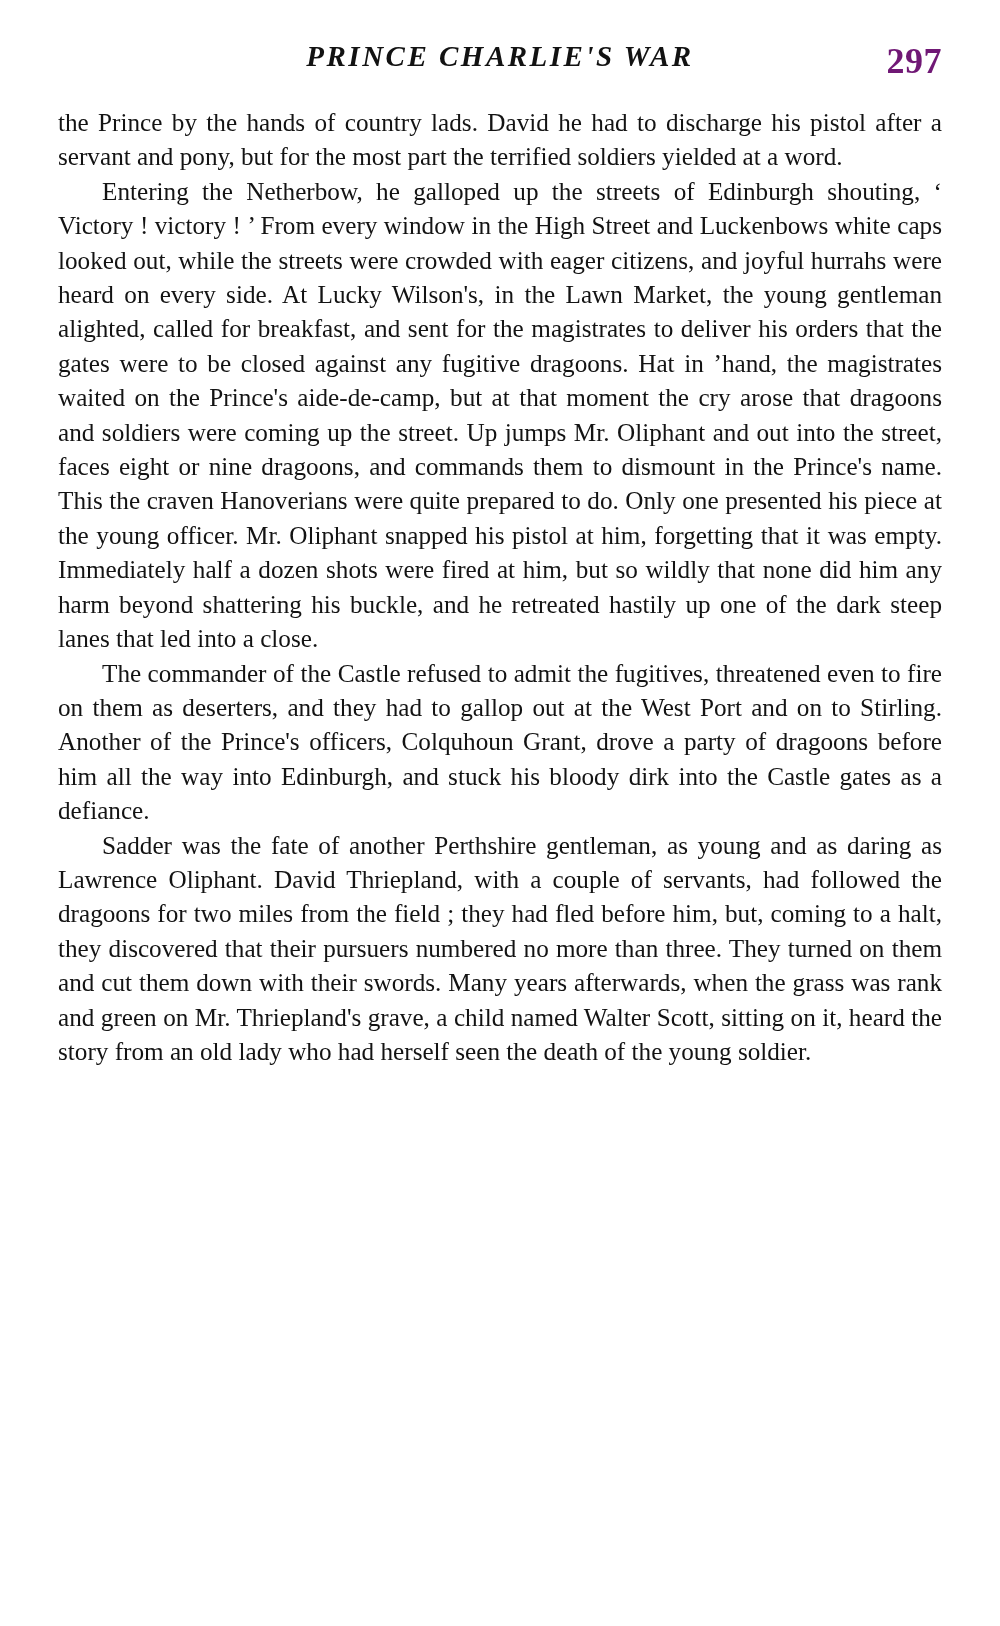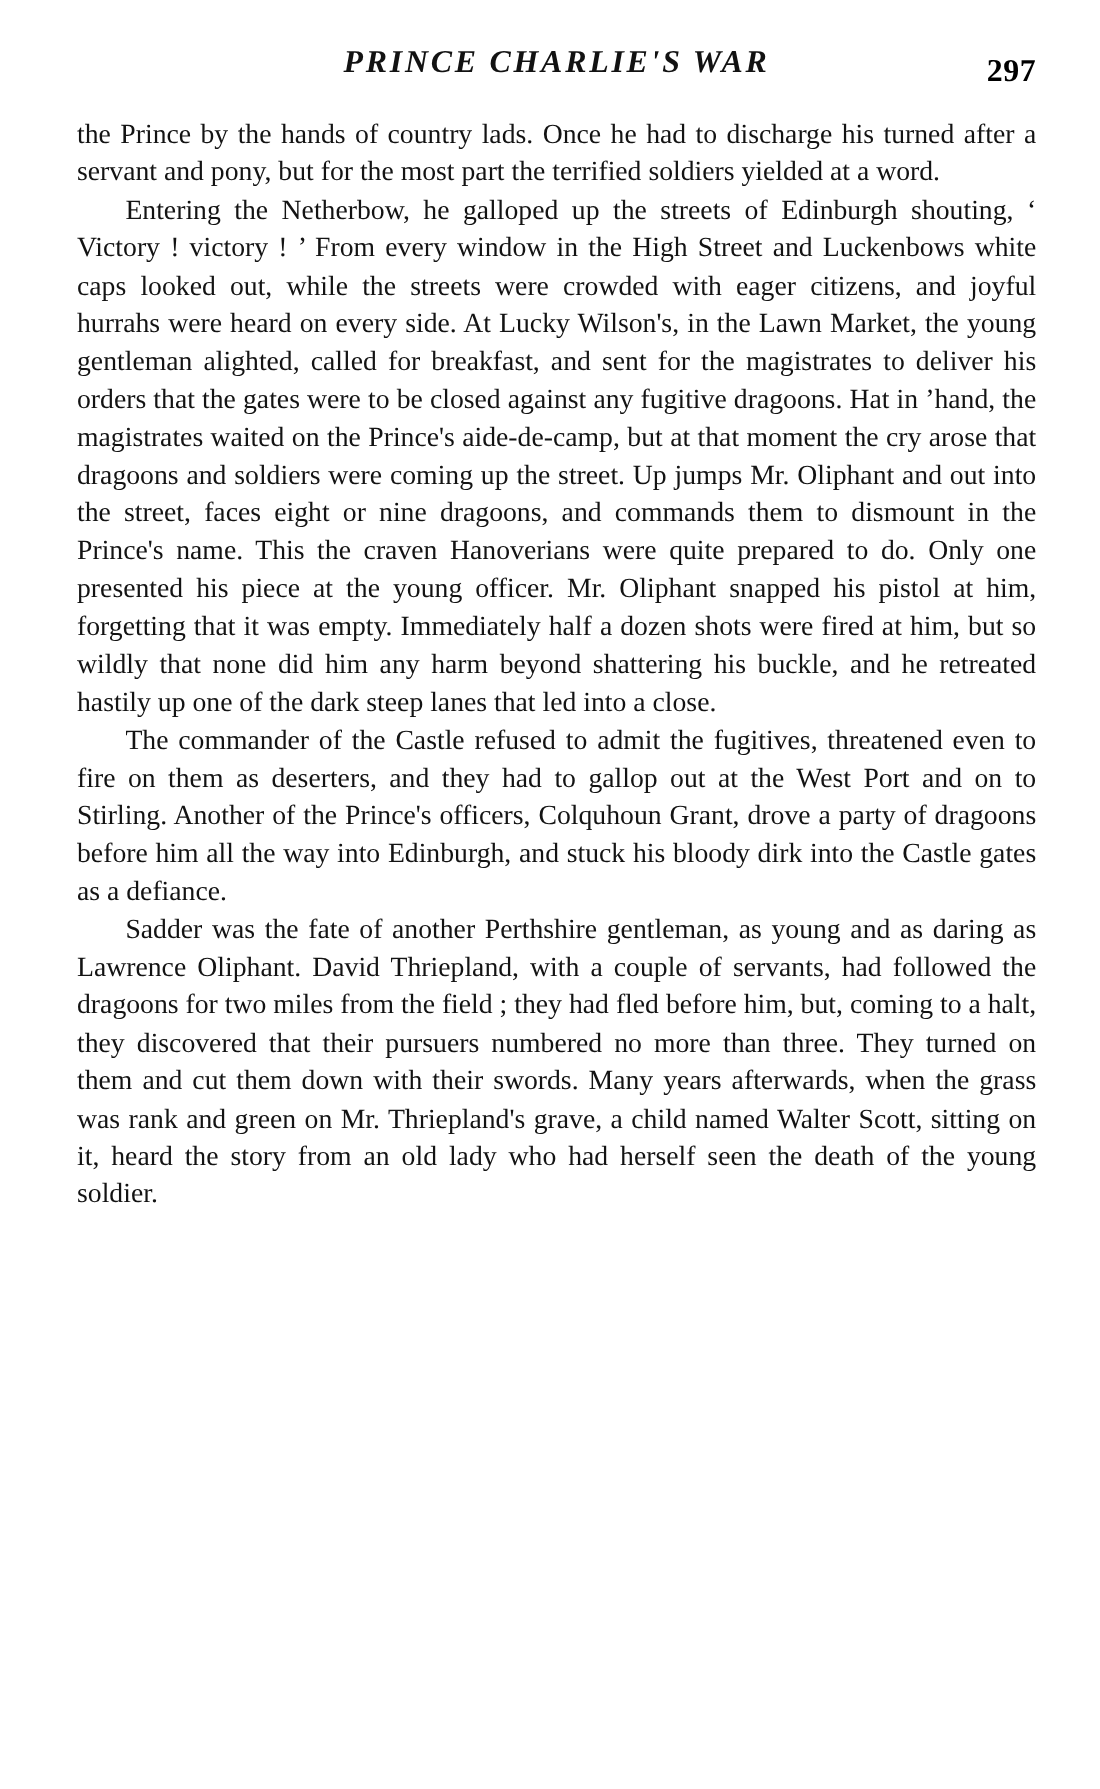--- a/index.html
+++ b/index.html
@@ -35,56 +35,55 @@
     font-weight: bold;
     font-size: 29px;
     letter-spacing: 2.5px;
     color: #141414;
     font-family: "Liberation Serif", serif;
   }
   .running-head .folio {
     position: absolute;
     right: 0;
     bottom: 2px;
-    font-size: 29px;
+    font-size: 36px;
     font-weight: bold;
-    color: #000000;
+    color: #701a75;
     letter-spacing: 0.5px;
   }
   .body-text {
     font-size: 25.2px;
     line-height: 34.4px;
     text-align: justify;
     text-justify: inter-word;
     color: #151515;
     -webkit-font-smoothing: none;
   }
   .body-text p {
     margin: 0;
     text-indent: 44px;
   }
   .body-text p.no-indent {
     text-indent: 0;
   }
   
   .body-text, .running-head {
     filter: contrast(1.02);
-    margin-left: 12px;
   }
 </style>
 </head>
 <body>
 
 <div class="page">
 
   <div class="running-head">
     <span class="title">PRINCE CHARLIE'S WAR</span>
     <span class="folio">297</span>
   </div>
 
   <div class="body-text">
-    <p class="no-indent">the Prince by the hands of country lads.   Once he had to discharge his turned after a servant and pony, but for the most part the terrified soldiers yielded at a word.</p>
+    <p class="no-indent">the Prince by the hands of country lads.   David he had to discharge his pistol after a servant and pony, but for the most part the terrified soldiers yielded at a word.</p>
     <p>Entering the Netherbow, he galloped up the streets of Edinburgh shouting, ‘ Victory ! victory ! ’   From every window in the High Street and Luckenbows white caps looked out, while the streets were crowded with eager citizens, and joyful hurrahs were heard on every side.   At Lucky Wilson's, in the Lawn Market, the young gentleman alighted, called for breakfast, and sent for the magistrates to deliver his orders that the gates were to be   closed against any fugitive dragoons.   Hat in ’hand, the magistrates waited on the Prince's aide-de-camp, but at  that moment the cry arose that dragoons and soldiers were coming up the street.   Up jumps Mr. Oliphant and out into the street, faces eight or nine dragoons, and commands them to dismount in the Prince's name.   This the craven Hanoverians were quite prepared to do.   Only one presented his piece at the young officer.   Mr. Oliphant snapped his pistol at him, forgetting that it was empty.   Immediately half a dozen shots were fired at him, but so wildly that none did him any harm beyond shattering his buckle, and he retreated hastily up one of the dark steep lanes that led into a close.</p>
     <p>The commander of the Castle refused to admit the fugitives, threatened even to fire on them as deserters, and they had to gallop out at the West Port and on to Stirling.   Another of the Prince's officers, Colquhoun Grant, drove a party of dragoons before him all the way into Edinburgh, and stuck his bloody dirk into the Castle gates as a defiance.</p>
     <p>Sadder was the fate of another Perthshire gentleman, as young and as daring as Lawrence Oliphant.   David Thriepland, with a couple of servants, had followed the dragoons for two miles from the field ; they had fled before him, but, coming to a halt, they discovered that their pursuers numbered no more than three.   They turned on them and cut them down with their swords.   Many years afterwards, when the grass was rank and green on Mr. Thriepland's grave, a child named Walter Scott, sitting on it, heard the story from an old lady who had herself seen the death of the young soldier.</p>
   </div>
 
 </div>
 
 </body></html>

